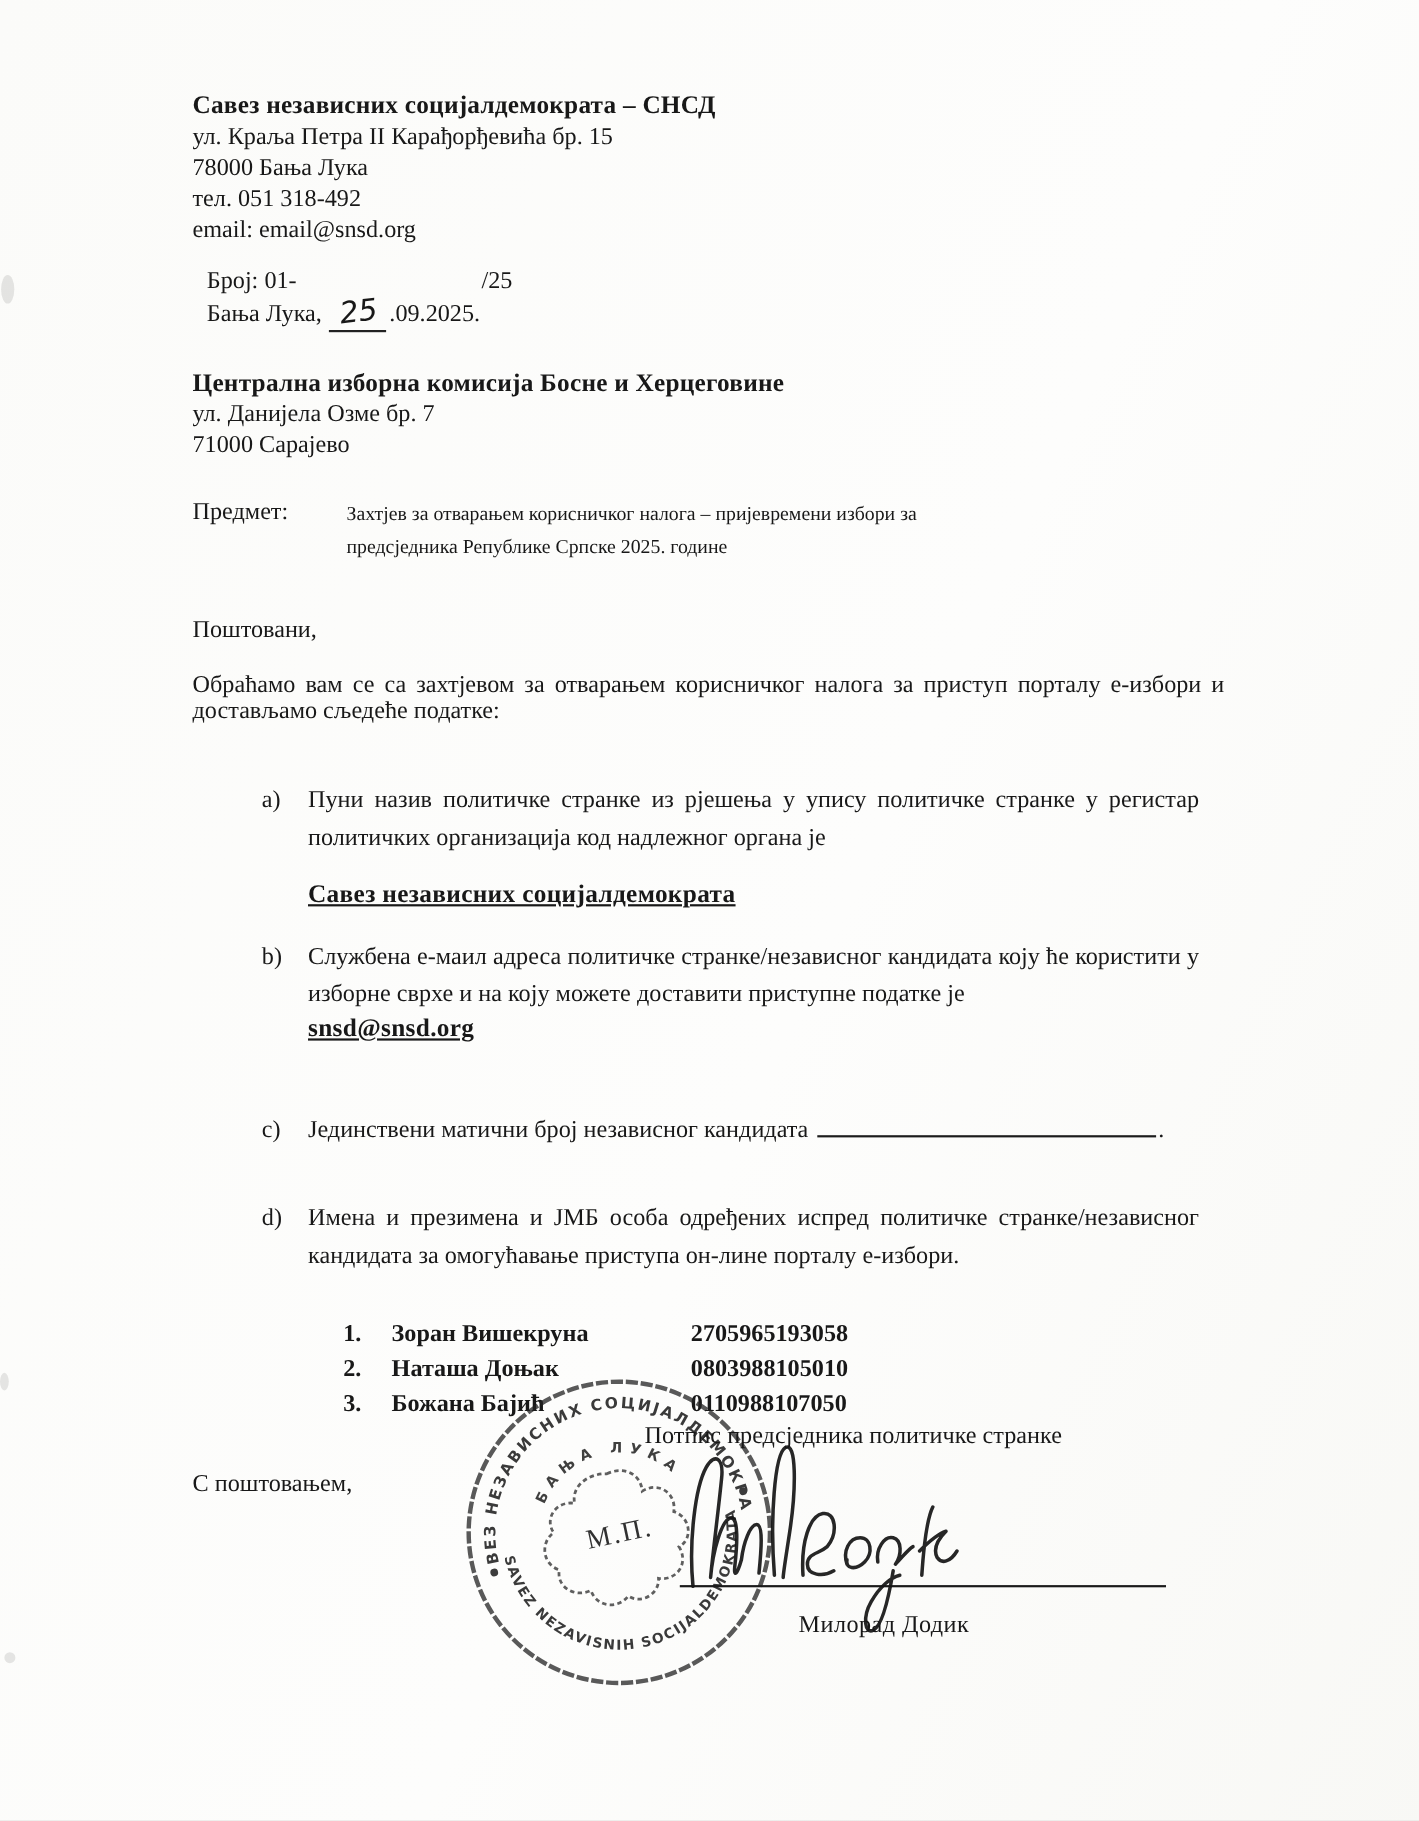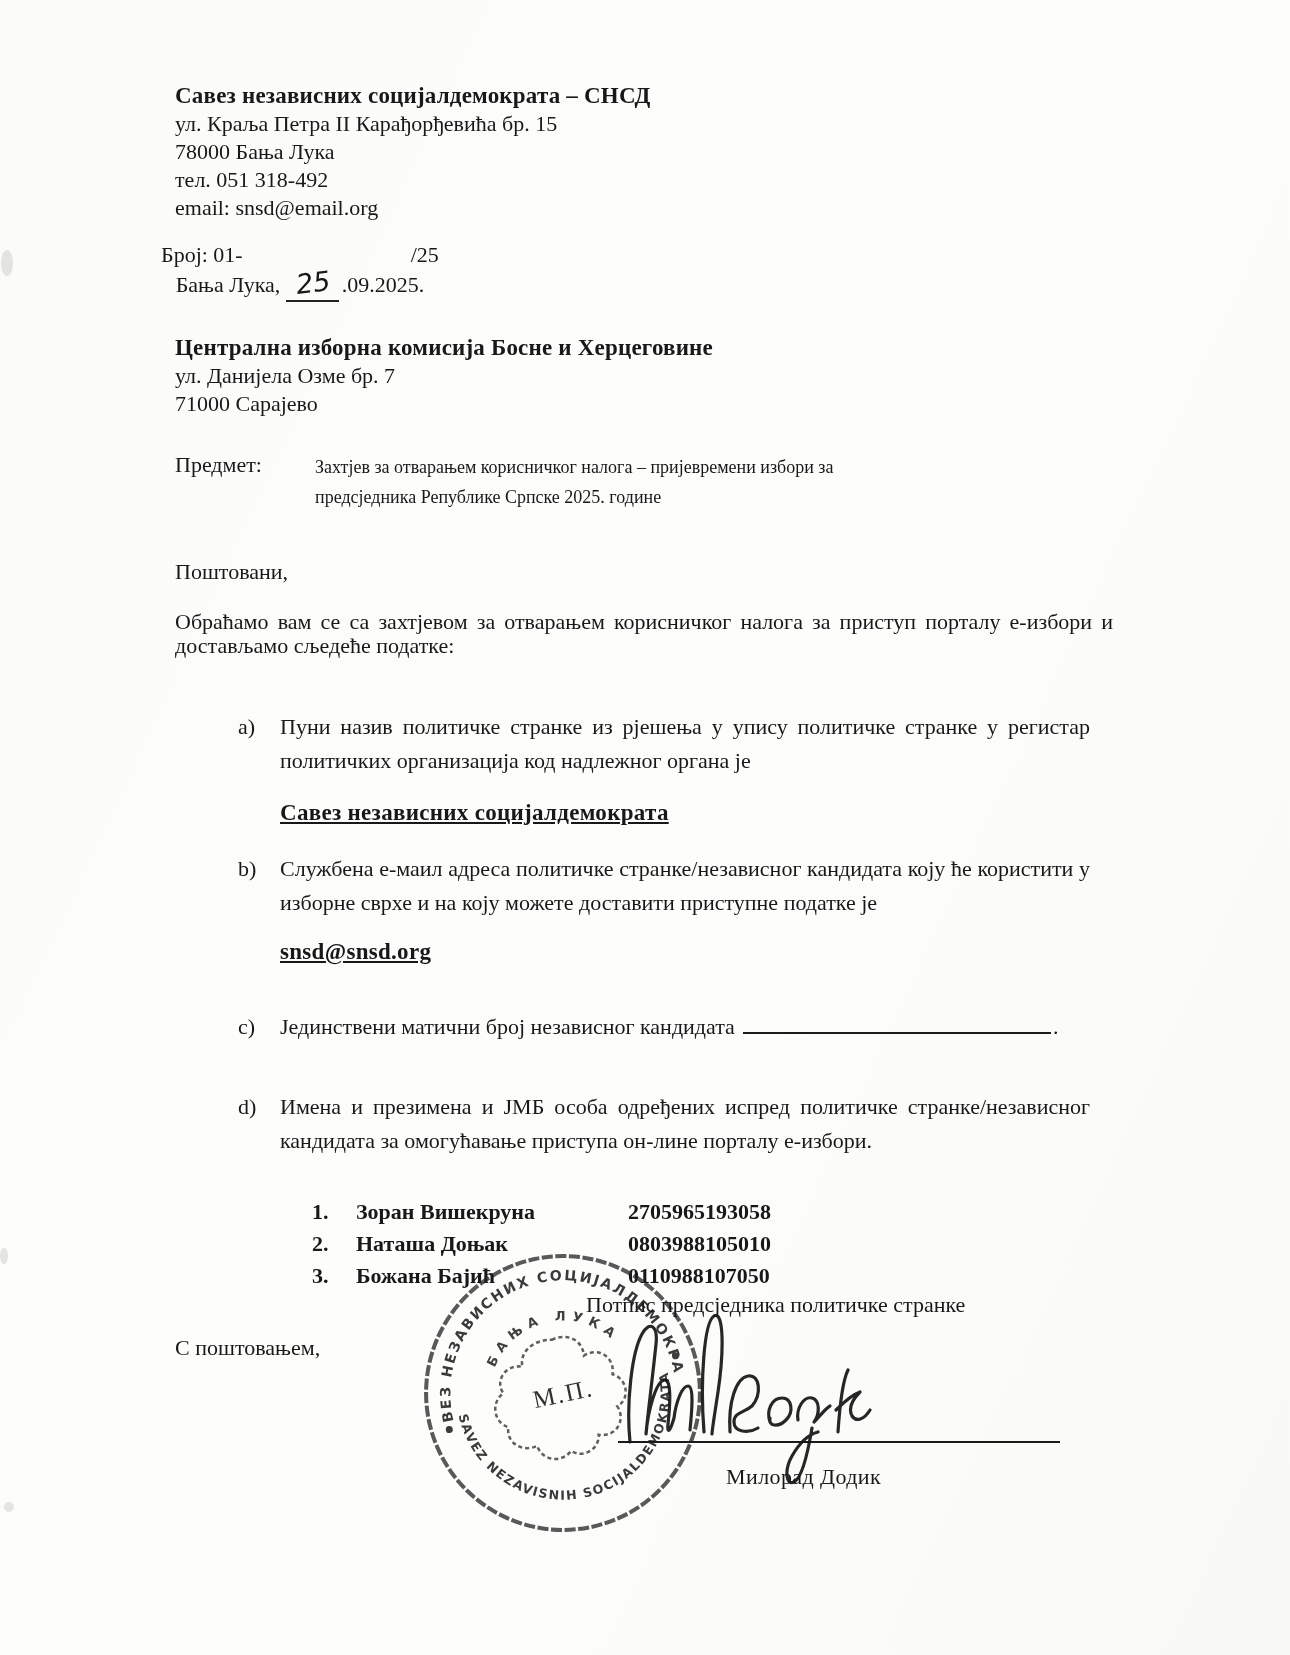--- a/index.html
+++ b/index.html
@@ -67,24 +67,24 @@
 </head>
 <body>
 
 <div class="page">
 
   <div class="abs addr" style="left:175px;top:82px;">
     <div class="org">Савез независних социјалдемократа – СНСД</div>
     <div>ул. Краља Петра II Карађорђевића бр. 15</div>
     <div>78000 Бања Лука</div>
     <div>тел. 051 318-492</div>
-    <div>email: snsd@email.org</div>
-  </div>
-
-  <div class="abs ref" style="left:161px;top:240px;text-align:center;">
+    <div>email: email@snsd.org</div>
+  </div>
+
+  <div class="abs ref" style="left:188px;top:240px;">
     <div>
       <span>Број: 01-</span><span class="ref-spacer"></span><span>/25</span>
     </div>
     <div>
       <span>Бања Лука,</span><span class="hw-day"><span>25</span></span><span>.09.2025.</span>
     </div>
   </div>
 
   <div class="abs addr" style="left:175px;top:334px;">
     <div class="org">Централна изборна комисија Босне и Херцеговине</div>
@@ -107,21 +107,21 @@
       <span>Пуни назив политичке странке из рјешења у упису политичке странке у регистар политичких организација код надлежног органа је</span>
     </div>
   </div>
   <div class="abs value-line" style="left:280px;top:800px;">Савез независних социјалдемократа</div>
 
   <div class="item" style="top:852px;">
     <span class="item-label">b)</span>
     <div class="item-text">
       <span>Службена е-маил адреса политичке странке/независног кандидата коју ће користити у изборне сврхе и на коју можете доставити приступне податке је</span>
     </div>
-    <div class="value-line" style="margin-left:42px;margin-top:19px;">snsd@snsd.org</div>
+    <div class="value-line" style="margin-left:42px;margin-top:2px;">snsd@snsd.org</div>
   </div>
 
   <div class="item" style="top:1010px;">
     <span class="item-label">c)</span>
     <div class="item-text" style="text-align:left;font-family:Liberation Serif, serif;">
       <span>Јединствени матични број независног кандидата</span><span class="blank-line"></span><span>.</span>
     </div>
   </div>
 
   <div class="item" style="top:1090px;">

